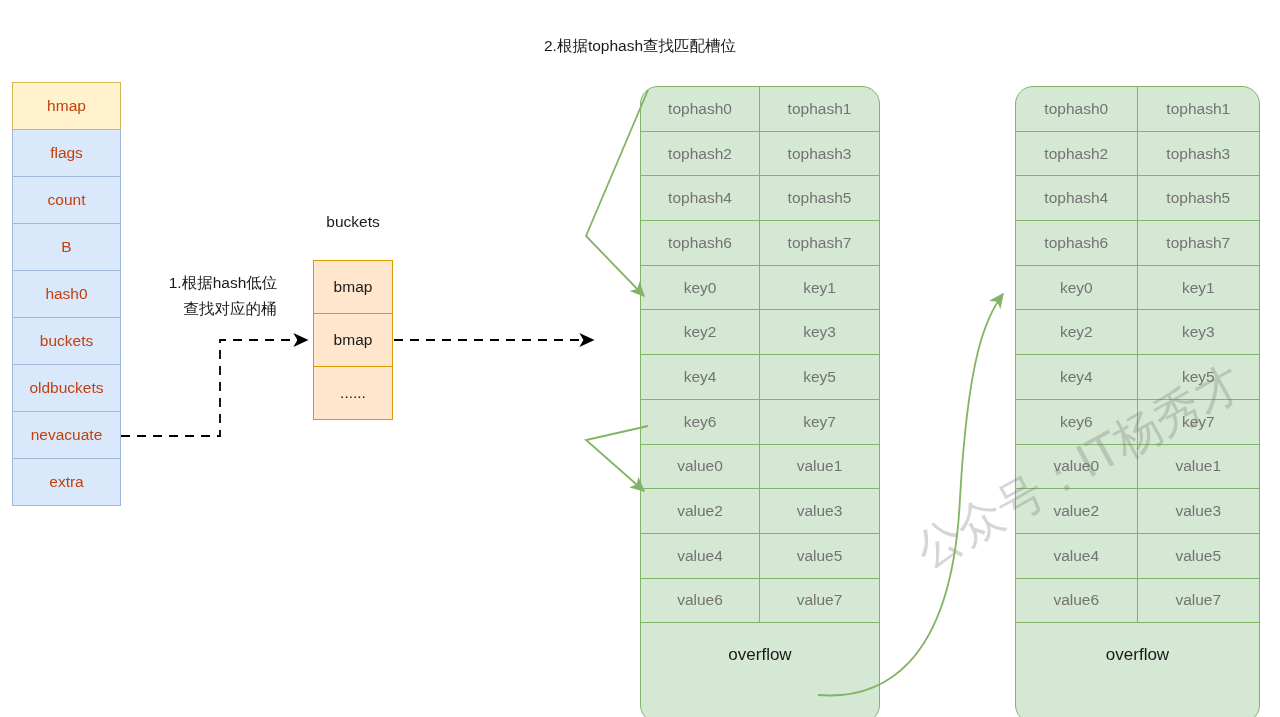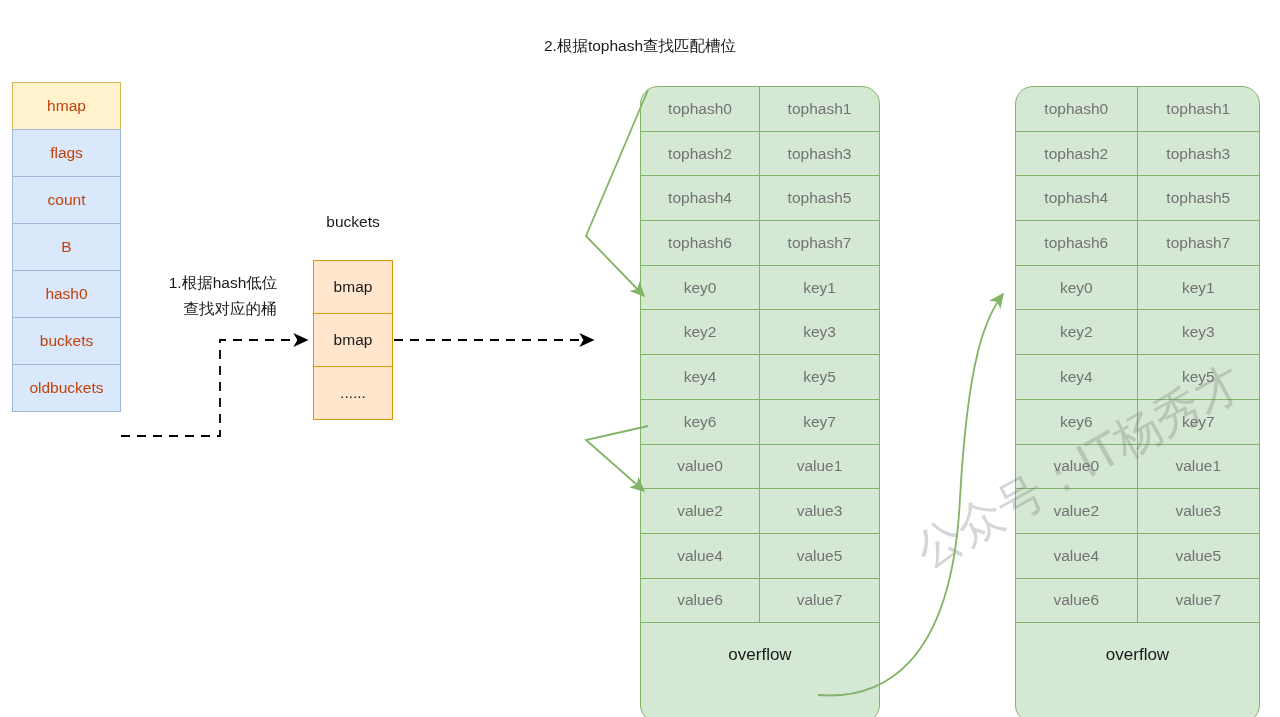--- a/index.html
+++ b/index.html
@@ -162,20 +162,22 @@
   <div class="abs" id="title-step2">2.根据tophash查找匹配槽位</div>
 
   <div class="abs" id="hmap-struct">
     <div class="struct-cell head">hmap</div>
     <div class="struct-cell">flags</div>
     <div class="struct-cell">count</div>
     <div class="struct-cell">B</div>
     <div class="struct-cell">hash0</div>
     <div class="struct-cell">buckets</div>
     <div class="struct-cell">oldbuckets</div>
+    <div class="struct-cell">nevacuate</div>
+    <div class="struct-cell">extra</div>
   </div>
 
   <div class="abs" id="note-step1">
     <span>1.根据hash低位</span>
     <span class="l2">查找对应的桶</span>
   </div>
 
   <div class="abs" id="buckets-label">buckets</div>
   <div class="abs" id="buckets-box">
     <div class="bmap-cell">bmap</div>

